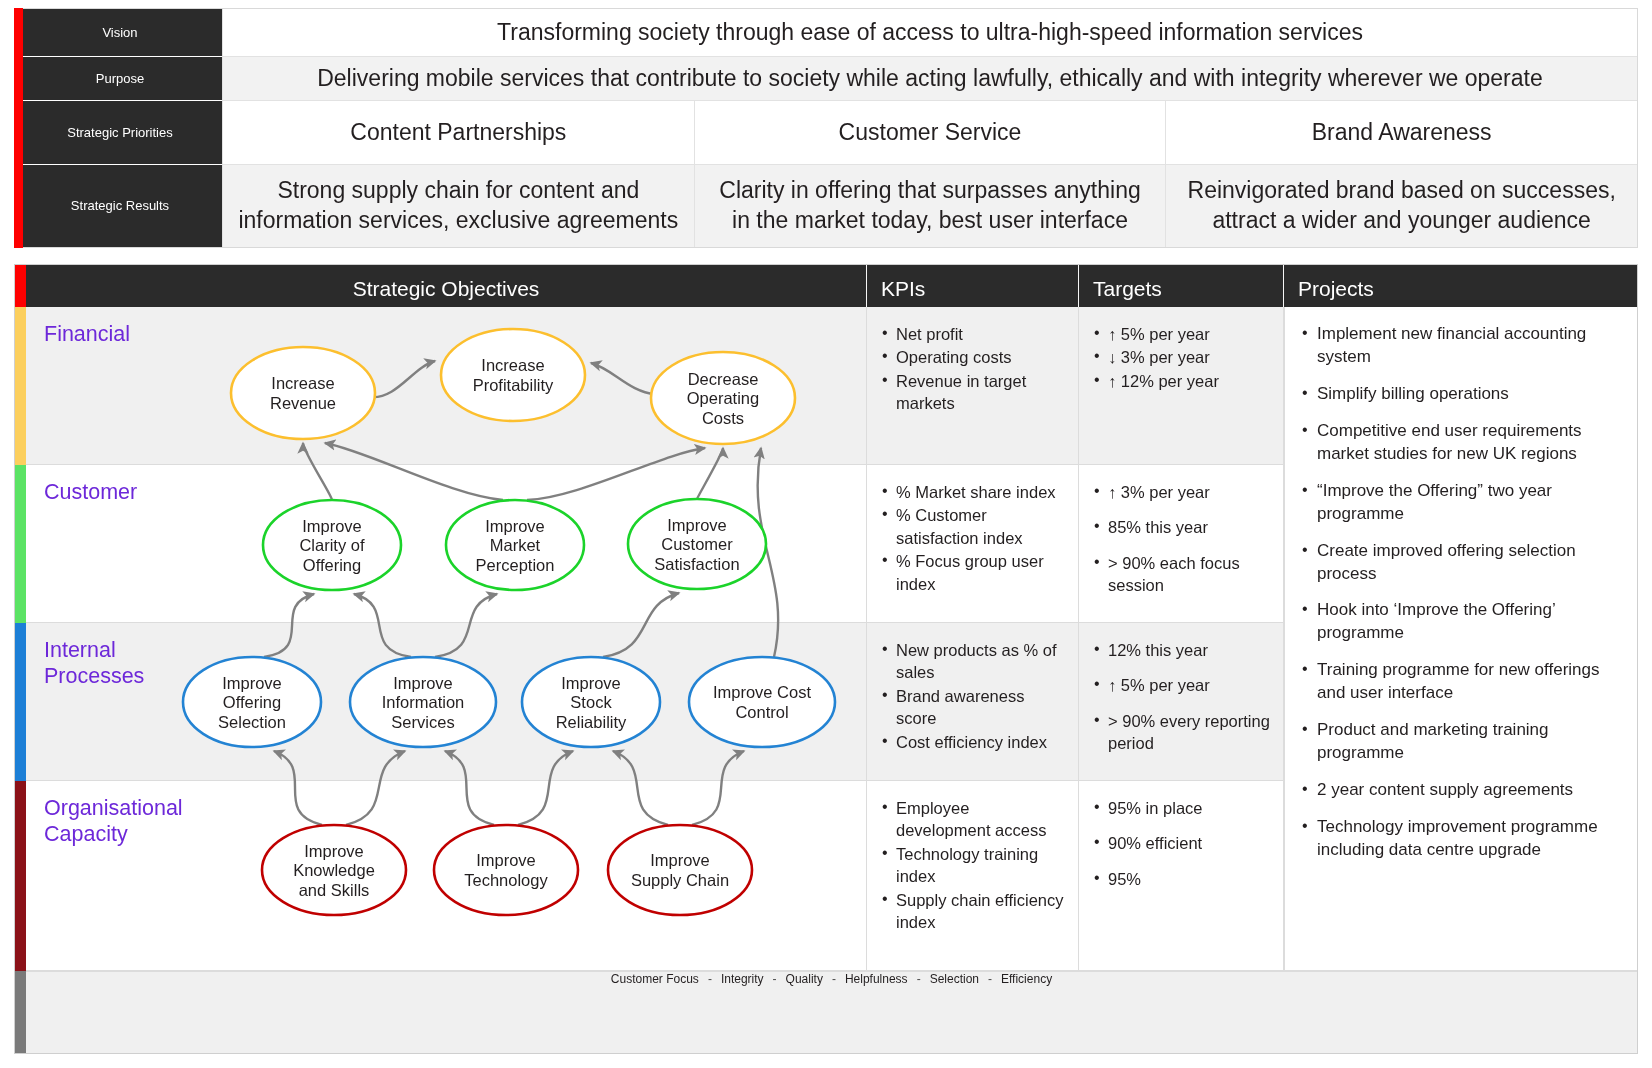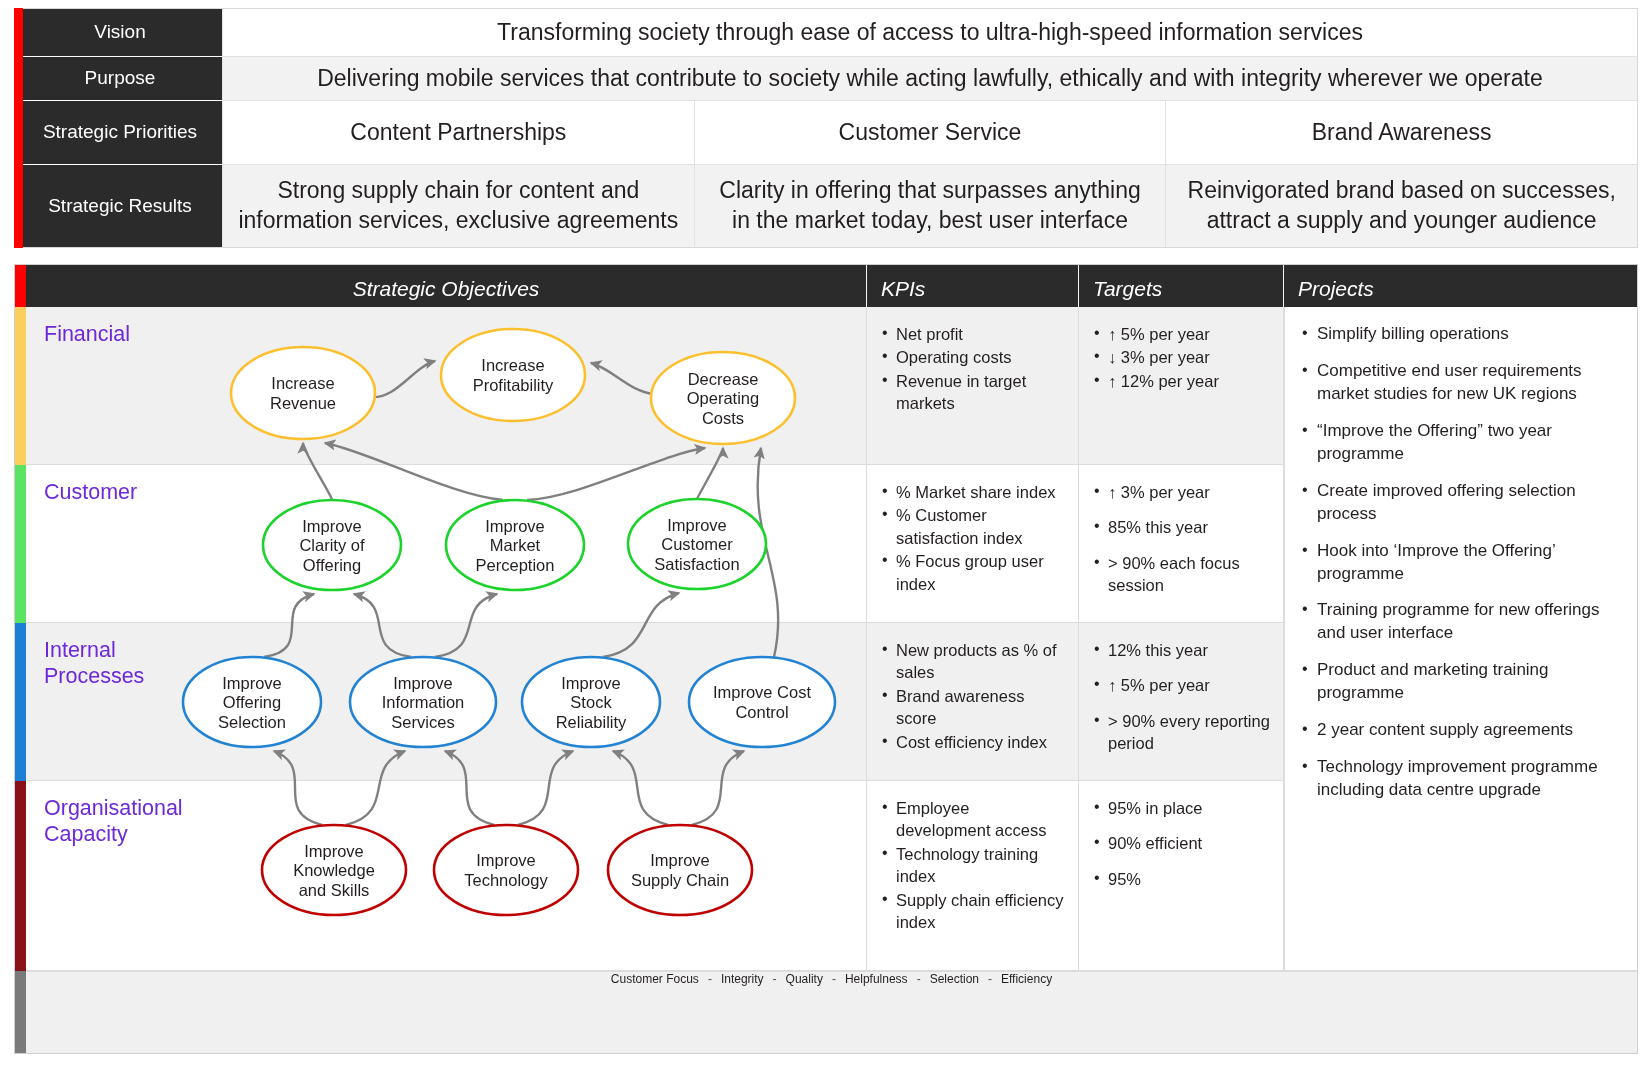--- a/index.html
+++ b/index.html
@@ -35,21 +35,21 @@
   .trow.r-purpose  { height: 44px; }
   .trow.r-priority { height: 64px; }
   .trow.r-results  { height: 82px; }
 
   .tlabel {
     flex: 0 0 207px;
     background: #2b2b2b;
     color: #ffffff;
     display: flex; align-items: center; justify-content: center;
     text-align: center;
-    font-size: 19px;
+    font-size: 13px;
     line-height: 1.18;
     border-bottom: 1px solid #ffffff;
     box-sizing: border-box;
     padding-left: 3px;
   }
   .trow.r-results .tlabel { border-bottom: none; }
 
   .tcell {
     display: flex; align-items: center;
     padding: 4px 14px;
@@ -87,21 +87,20 @@
     left: 11px; top: 0;
     width: 1611px; height: 100%;
   }
 
   
   .hdr-band {
     position: absolute; left: 0; top: 0;
     width: 100%; height: 48px;
     display: flex;
     background: #2b2b2b;
-    font-style: italic;
   }
   .hdr-cell {
     color: #ffffff;
     font-size: 21px;
     display: flex; align-items: center;
     box-sizing: border-box;
     border-right: 1px solid #f6f6f6;
   }
   .hdr-cell:last-child { border-right: none; }
   .hdr-obj  { flex: 0 0 841px; justify-content: center; }
@@ -230,21 +229,21 @@
       <div class="tlabel">Strategic Priorities</div>
       <div class="tcell center third">Content Partnerships</div>
       <div class="tcell center third">Customer Service</div>
       <div class="tcell center third">Brand Awareness</div>
     </div>
 
     <div class="trow r-results">
       <div class="tlabel">Strategic Results</div>
       <div class="tcell third shade">Strong supply chain for content and information services, exclusive agreements</div>
       <div class="tcell third shade">Clarity in offering that surpasses anything in the market today, best user interface</div>
-      <div class="tcell third shade">Reinvigorated brand based on successes, attract a supply and younger audience</div>
+      <div class="tcell third shade">Reinvigorated brand based on successes, attract a wider and younger audience</div>
     </div>
   </div>
 
   <div class="map">
 
     <div class="map-accent-stack">
       <div class="acc" style="height:42px;background:#fe0000;"></div>
       <div class="acc" style="height: 158px; background: rgb(252, 207, 93);"></div>
       <div class="acc" style="height: 158px; background: rgb(91, 227, 100);"></div>
       <div class="acc" style="height: 158px; background: rgb(28, 127, 214);"></div>
@@ -338,20 +337,21 @@
           <ul class="tight spaced">
             <li>95% in place</li>
             <li>90% efficient</li>
             <li>95%</li>
           </ul>
         </div>
       </div>
 
       <div class="projects-col">
         <ul class="tight">
+          <li>Implement new financial accounting system</li>
           <li>Simplify billing operations</li>
           <li>Competitive end user requirements market studies for new UK regions</li>
           <li>“Improve the Offering” two year programme</li>
           <li>Create improved offering selection process</li>
           <li>Hook into ‘Improve the Offering’ programme</li>
           <li>Training programme for new offerings and user interface</li>
           <li>Product and marketing training programme</li>
           <li>2 year content supply agreements</li>
           <li>Technology improvement programme including data centre upgrade</li>
         </ul>

